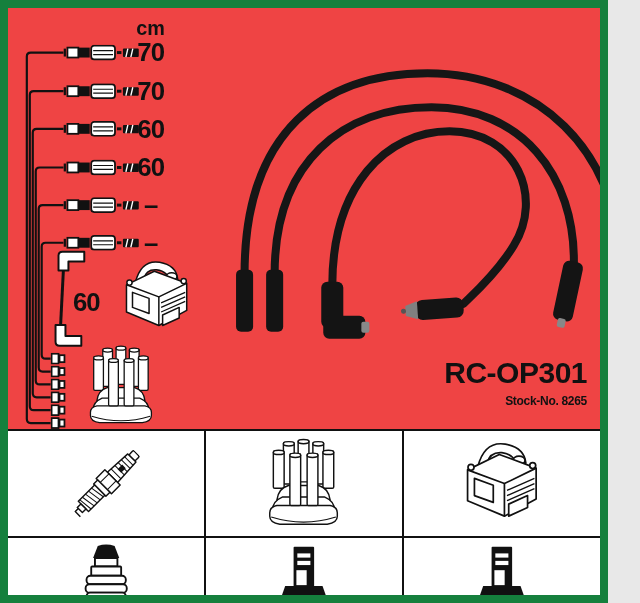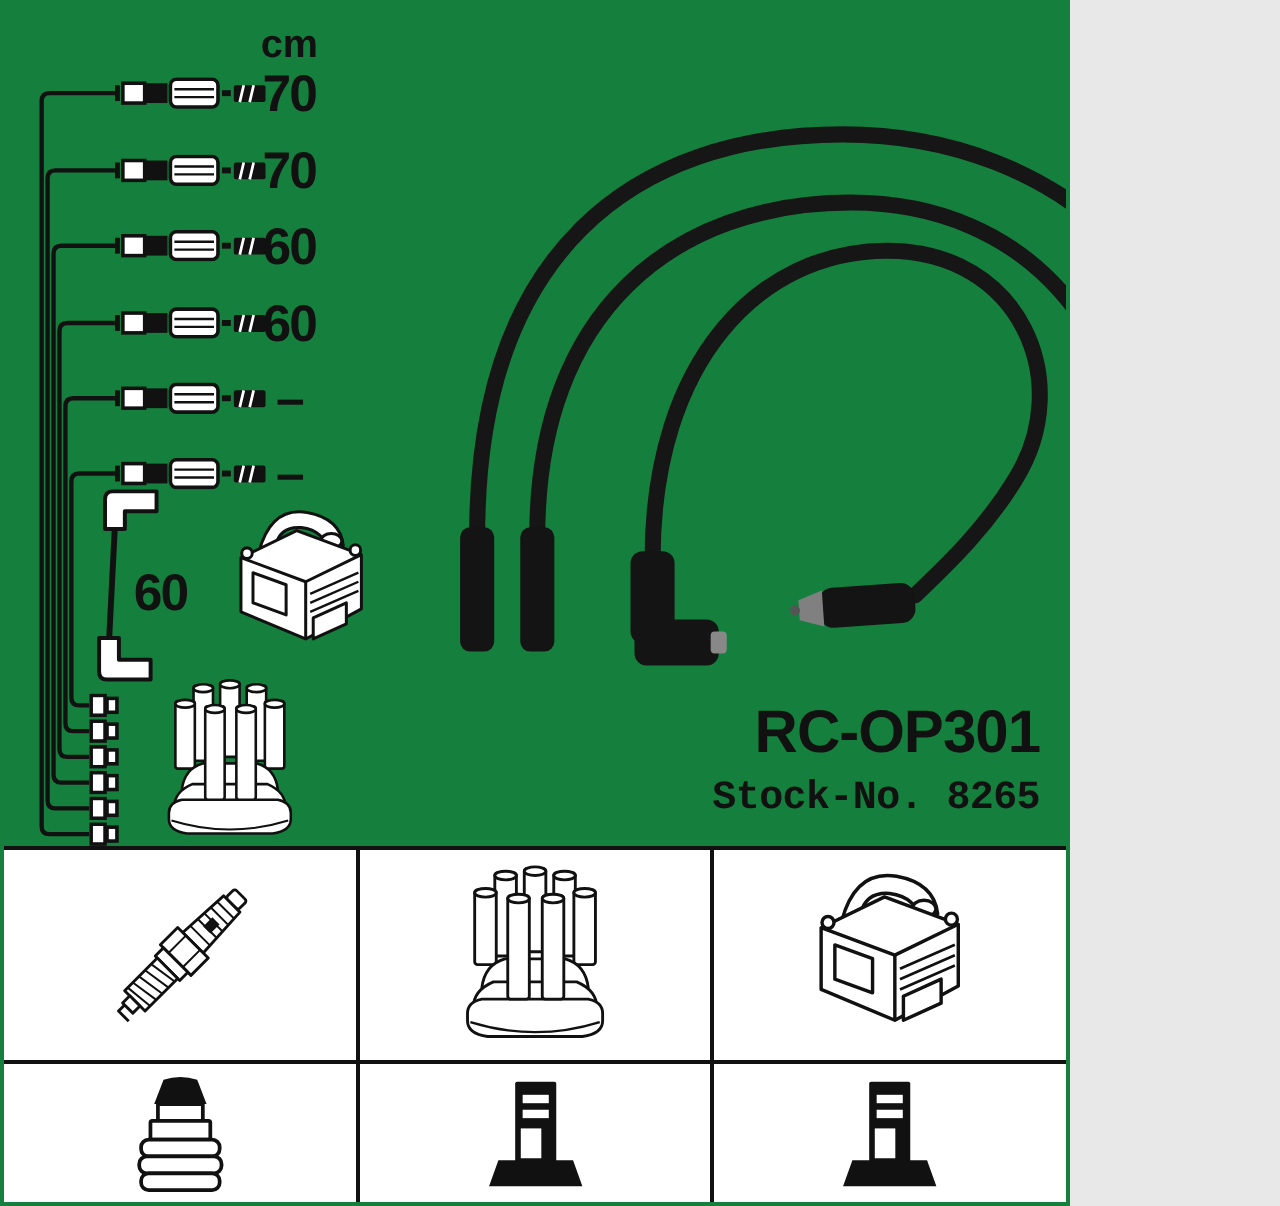--- a/index.html
+++ b/index.html
@@ -1,28 +1,28 @@
 <!DOCTYPE html>
 <html><head>
 <meta charset="utf-8">
 <style>
   html,body{margin:0;padding:0;background:#e8e8e8;}
   .page{
-    position:relative;width:535px;height:603px;box-sizing:border-box;
-    background:#15803d;border:2px solid #15803d;overflow:hidden;
+    position:relative;width:608px;height:603px;box-sizing:border-box;
+    background:#ef4444;border:8px solid #15803d;overflow:hidden;
     font-family:"Liberation Sans",sans-serif;color:#111;
   }
   svg text{font-family:"Liberation Sans",sans-serif;font-weight:700;fill:#111;}
   .hdr{font-size:20px;text-anchor:middle;}
   .len{font-size:26px;text-anchor:middle;letter-spacing:-1px;}
   .schematic{position:absolute;left:0;top:0;}
   .photo{position:absolute;left:203px;top:57px;}
   .codes{position:absolute;top:349px;right:13px;text-align:right;line-height:1.05;margin-left:31px;}
   .code{font-size:30px;font-weight:700;letter-spacing:-0.5px;}
-  .stock{font-size:20px;font-weight:700;margin-top:6px;letter-spacing:-0.3px;font-family:Liberation Mono, monospace;}
+  .stock{font-size:12px;font-weight:700;margin-top:6px;letter-spacing:-0.3px;}
   .grid{
     position:absolute;left:0;top:421px;width:100%;height:178px;
     display:grid;grid-template-columns:1fr 1fr 1fr;grid-template-rows:105px 1fr;
     background:#111;gap:2px;padding-top:2px;box-sizing:border-box;
   }
   .cell{background:#fff;display:flex;align-items:center;justify-content:center;overflow:hidden;}
   .icon-plug{height:88px;transform:rotate(45deg);}
   .icon-cap{height:92px;}
   .icon-coil{height:90px;}
   .icon-boot{height:58px;}

